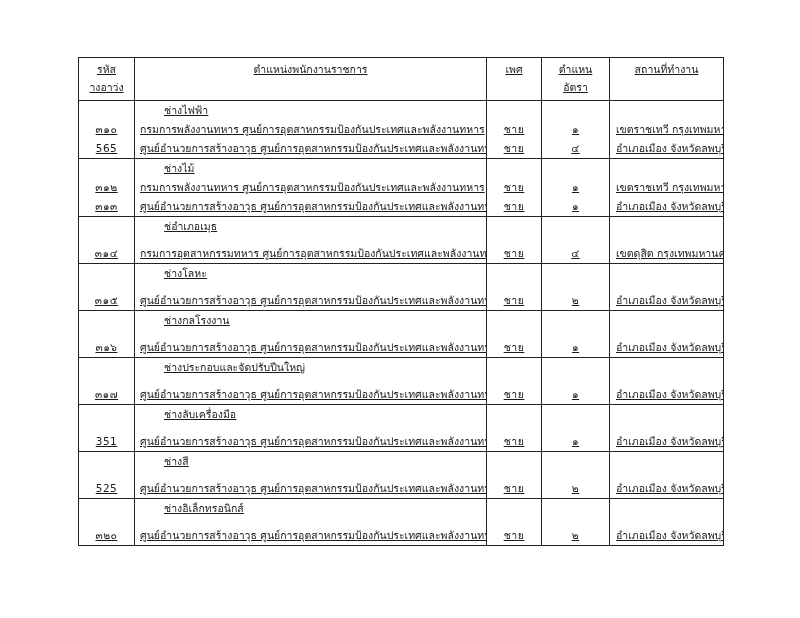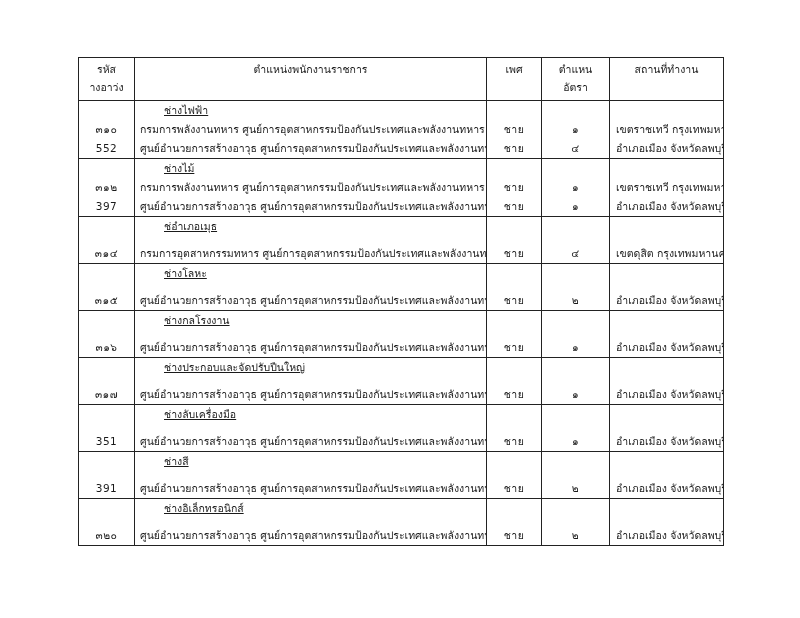--- a/index.html
+++ b/index.html
@@ -1,19 +1,19 @@
 <!DOCTYPE html>
 <html><head>
 <meta charset="utf-8">
 <style>
   html, body { margin:0; padding:0; background:#ffffff; }
   body { width:800px; height:618px; position:relative; overflow:hidden;
          font-family:"DejaVu Sans", "Liberation Sans", sans-serif; color:#1a1a1a; }
   .doc-table { position:absolute; left:78px; top:57px; width:645px;
-               border-collapse:collapse; table-layout:fixed; font-size:10.5px; }
+               border-collapse:collapse; table-layout:fixed; font-size:10.5px;text-decoration:underline; }
   .doc-table th, .doc-table td { border:1px solid #222; padding:0; vertical-align:top; }
   .doc-table th { font-weight:normal; height:40px; line-height:18px; padding-top:2px; text-align:center; }
   col.c-code { width:56px; } col.c-pos { width:352px; } col.c-sex { width:55px; }
   col.c-cnt { width:68px; } col.c-place { width:114px; }
   .line { height:19px; line-height:19px; white-space:nowrap; overflow:hidden; }
   .title { text-decoration:underline;margin-left:24px; }
   .code .line, .sex .line, .cnt .line { text-align:center; }
   .pos { padding-left:5px !important; }
   .place { padding-left:6px !important; }
   .doc-table td.code, .doc-table td.sex, .doc-table td.cnt { letter-spacing:0.5px; }
@@ -42,21 +42,21 @@
         <div>อัตรา</div>
       </th>
       <th>สถานที่ทำงาน</th>
     </tr>
   </thead>
   <tbody id="tbody">
       <tr>
         <td class="code">
           <div class="line"></div>
           <div class="line">๓๑๐</div>
-          <div class="line">552</div>
+          <div class="line">565</div>
         </td>
         <td class="pos">
           <div class="line title">ช่างไฟฟ้า</div>
           <div class="line">กรมการพลังงานทหาร ศูนย์การอุตสาหกรรมป้องกันประเทศและพลังงานทหาร</div>
           <div class="line">ศูนย์อำนวยการสร้างอาวุธ ศูนย์การอุตสาหกรรมป้องกันประเทศและพลังงานทหาร</div>
         </td>
         <td class="sex">
           <div class="line"></div>
           <div class="line">ชาย</div>
           <div class="line">ชาย</div>
@@ -69,21 +69,21 @@
         <td class="place">
           <div class="line"></div>
           <div class="line">เขตราชเทวี กรุงเทพมหานคร</div>
           <div class="line">อำเภอเมือง จังหวัดลพบุรี</div>
         </td>
       </tr>
       <tr>
         <td class="code">
           <div class="line"></div>
           <div class="line">๓๑๒</div>
-          <div class="line">397</div>
+          <div class="line">๓๑๓</div>
         </td>
         <td class="pos">
           <div class="line title">ช่างไม้</div>
           <div class="line">กรมการพลังงานทหาร ศูนย์การอุตสาหกรรมป้องกันประเทศและพลังงานทหาร</div>
           <div class="line">ศูนย์อำนวยการสร้างอาวุธ ศูนย์การอุตสาหกรรมป้องกันประเทศและพลังงานทหาร</div>
         </td>
         <td class="sex">
           <div class="line"></div>
           <div class="line">ชาย</div>
           <div class="line">ชาย</div>
@@ -231,21 +231,21 @@
         <td class="place">
           <div class="line"></div>
           <div class="line" style="height: 8px;"></div>
           <div class="line">อำเภอเมือง จังหวัดลพบุรี</div>
         </td>
       </tr>
       <tr>
         <td class="code">
           <div class="line"></div>
           <div class="line" style="height: 8px;"></div>
-          <div class="line">391</div>
+          <div class="line">525</div>
         </td>
         <td class="pos">
           <div class="line title">ช่างสี</div>
           <div class="line" style="height: 8px;"></div>
           <div class="line">ศูนย์อำนวยการสร้างอาวุธ ศูนย์การอุตสาหกรรมป้องกันประเทศและพลังงานทหาร</div>
         </td>
         <td class="sex">
           <div class="line"></div>
           <div class="line" style="height: 8px;"></div>
           <div class="line">ชาย</div>

